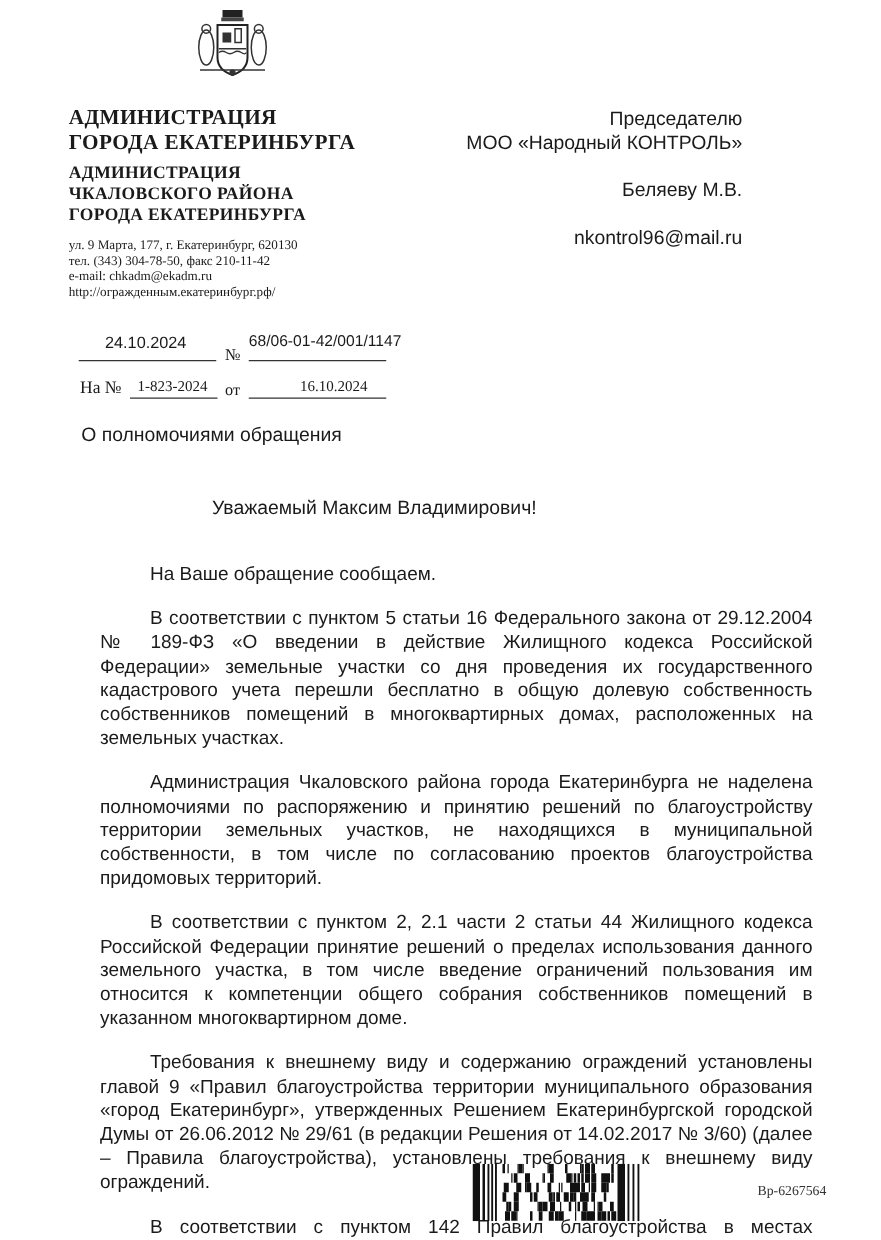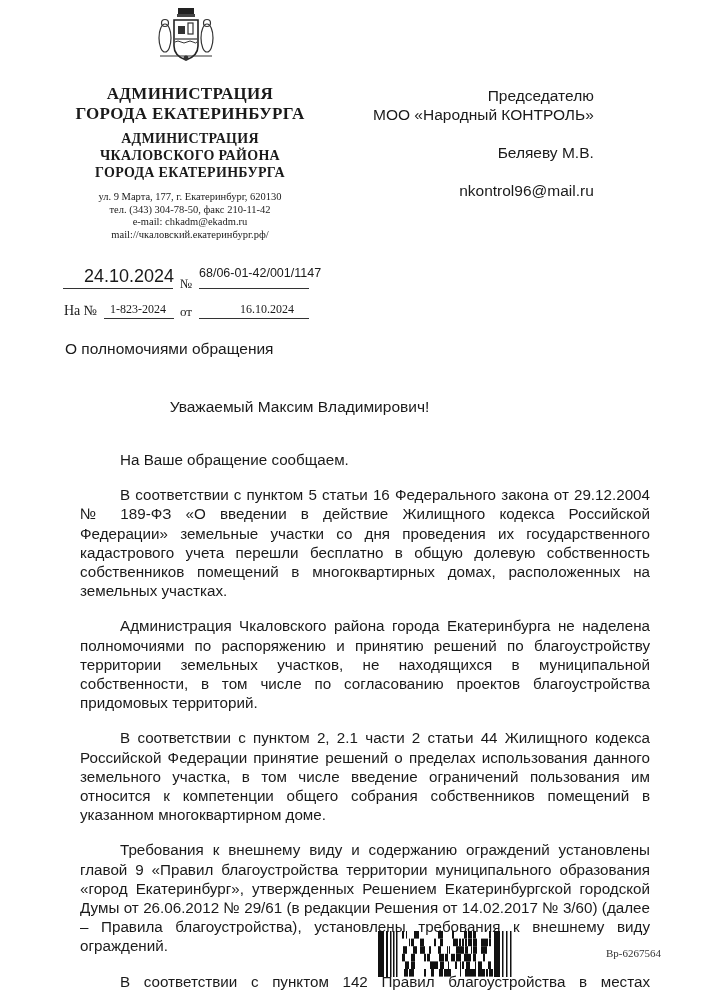--- a/index.html
+++ b/index.html
@@ -2,21 +2,21 @@
 <html><head>
 <meta charset="utf-8">
 <style>
   html, body { margin: 0; padding: 0; background: #ffffff; }
   body { width: 705px; height: 992px; position: relative; overflow: hidden; color: #1a1a1a; }
   .serif { font-family: "Liberation Serif", "DejaVu Serif", serif; text-align: right; }
   .sans { font-family: "Liberation Sans", "DejaVu Sans", sans-serif; }
 
   #emblem { position: absolute; left: 150px; top: 6px; width: 72px; height: 60px; }
 
-  .letterhead { position: absolute; left: 55px; top: 84px; width: 270px; text-align: center; }
+  .letterhead { position: absolute; left: 55px; top: 84px; width: 270px; text-align: left; }
   .lh-main { font-size: 17px; font-weight: bold; line-height: 20px; letter-spacing: 0.3px; }
   .lh-sub { font-size: 14px; font-weight: bold; line-height: 17px; margin-top: 6px; letter-spacing: 0.3px; }
   .lh-contacts { font-size: 10.5px; line-height: 12.5px; margin-top: 10px; }
 
   .regline { position: absolute; font-size: 13px; }
   .uline { position: absolute; border-bottom: 1px solid #333; }
 
   .recipient { position: absolute; left: 373px; top: 86px; font-size: 15.5px; line-height: 19px; }
   .recipient .gap { height: 19px; }
 
@@ -55,25 +55,25 @@
   </div>
   <div class="lh-sub">
     <div>АДМИНИСТРАЦИЯ</div>
     <div>ЧКАЛОВСКОГО РАЙОНА</div>
     <div>ГОРОДА ЕКАТЕРИНБУРГА</div>
   </div>
   <div class="lh-contacts">
     <div>ул. 9 Марта, 177, г. Екатеринбург, 620130</div>
     <div>тел. (343) 304-78-50, факс 210-11-42</div>
     <div>e-mail: chkadm@ekadm.ru</div>
-    <div>mail://чкаловский.екатеринбург.рф/</div>
+    <div>http://огражденным.екатеринбург.рф/</div>
   </div>
 </div>
 
-<div class="regline sans" style="left:84px; top:266px; font-size:18px;">24.10.2024</div>
+<div class="regline sans" style="left:84px; top:266px; font-size:13px;">24.10.2024</div>
 <div class="uline" style="left:63px; top:288px; width:110px;"></div>
 <div class="regline" style="left:180px; top:276px;">№</div>
 <div class="regline sans" style="left:199px; top:266px; font-size:12.5px;">68/06-01-42/001/1147</div>
 <div class="uline" style="left:199px; top:288px; width:110px;"></div>
 
 <div class="regline" style="left:64px; top:303px; font-size:14px;">На №</div>
 <div class="regline" style="left:110px; top:302px; font-size:12px;">1-823-2024</div>
 <div class="uline" style="left:104px; top:318px; width:70px;"></div>
 <div class="regline" style="left:180px; top:304px; font-size:13px;">от</div>
 <div class="regline" style="left:240px; top:302px; font-size:12px;">16.10.2024</div>

